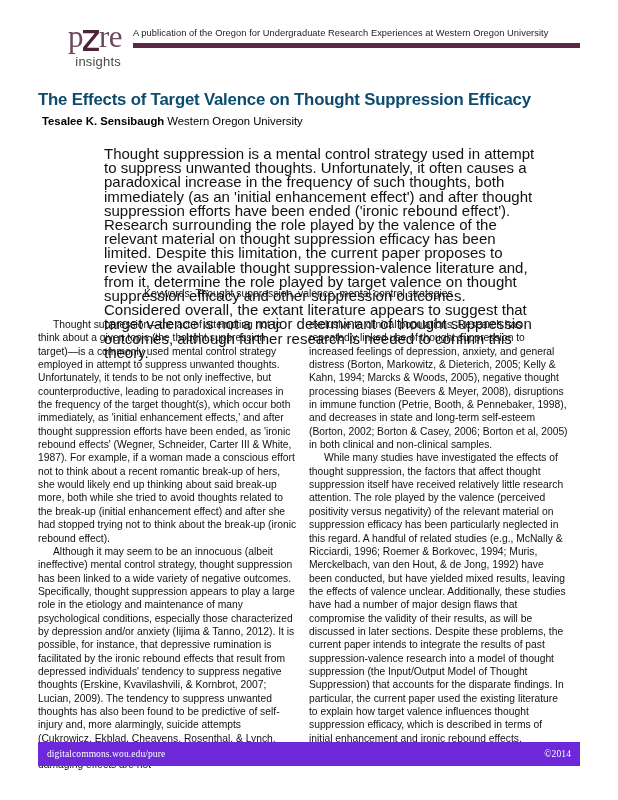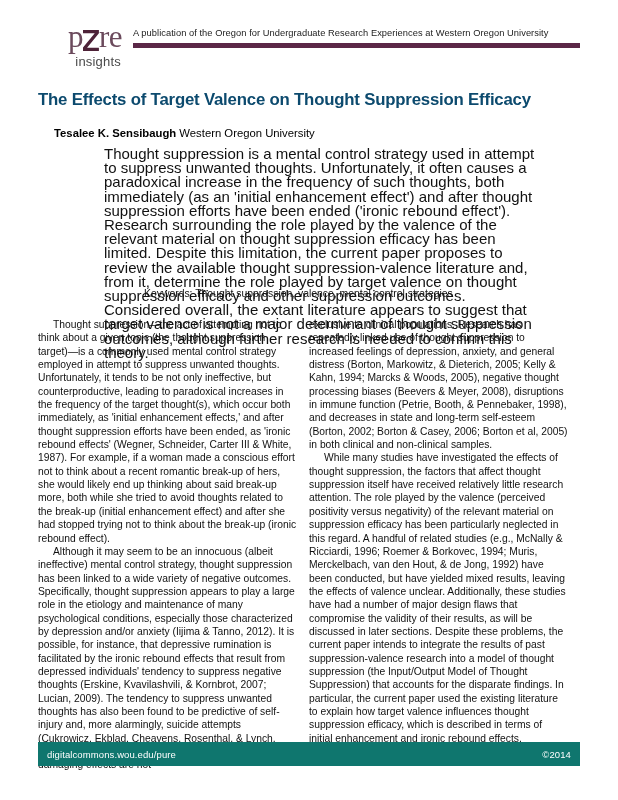--- a/index.html
+++ b/index.html
@@ -104,21 +104,21 @@
     font-weight: bold;
     color: #0c4a6e;
     letter-spacing: -0.2px;
     margin: 0 0 2px 0;
     line-height: 20px;
   }
   .author-line {
     font-size: 11.3px;
     color: #000;
     line-height: 15px;
-    margin: 16px;
+    margin: 4px;
   }
   .author-name {
     font-weight: bold;
   }
   .author-affil {
     font-weight: normal;
   }
   .sponsor-line {
     font-size: 11.3px;
     line-height: 15px;
@@ -176,26 +176,27 @@
     text-indent: 15px;
   }
 
   
   .footer-bar {
     position: absolute;
     left: 38px;
     right: 38px;
     bottom: 34px;
     height: 24px;
-    background: #0f766e;
+    background: #6d28d9;
     display: flex;
     align-items: center;
     justify-content: space-between;
     padding: 0 9px;
     box-sizing: border-box;
+    font-family: Liberation Serif, serif;
   }
   .footer-left {
     font-size: 9.5px;
     color: #ffffff;
     letter-spacing: 0.1px;
   }
   .footer-right {
     font-size: 9.5px;
     color: #ffffff;
     letter-spacing: 0.1px;

